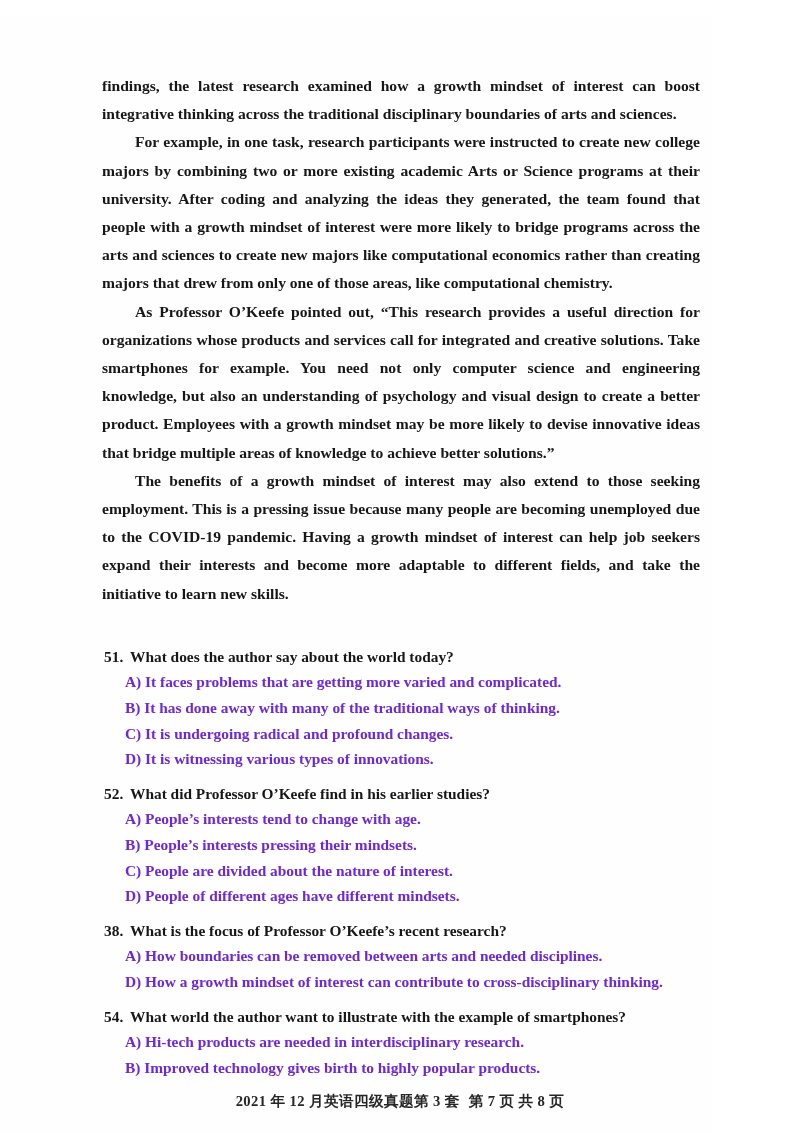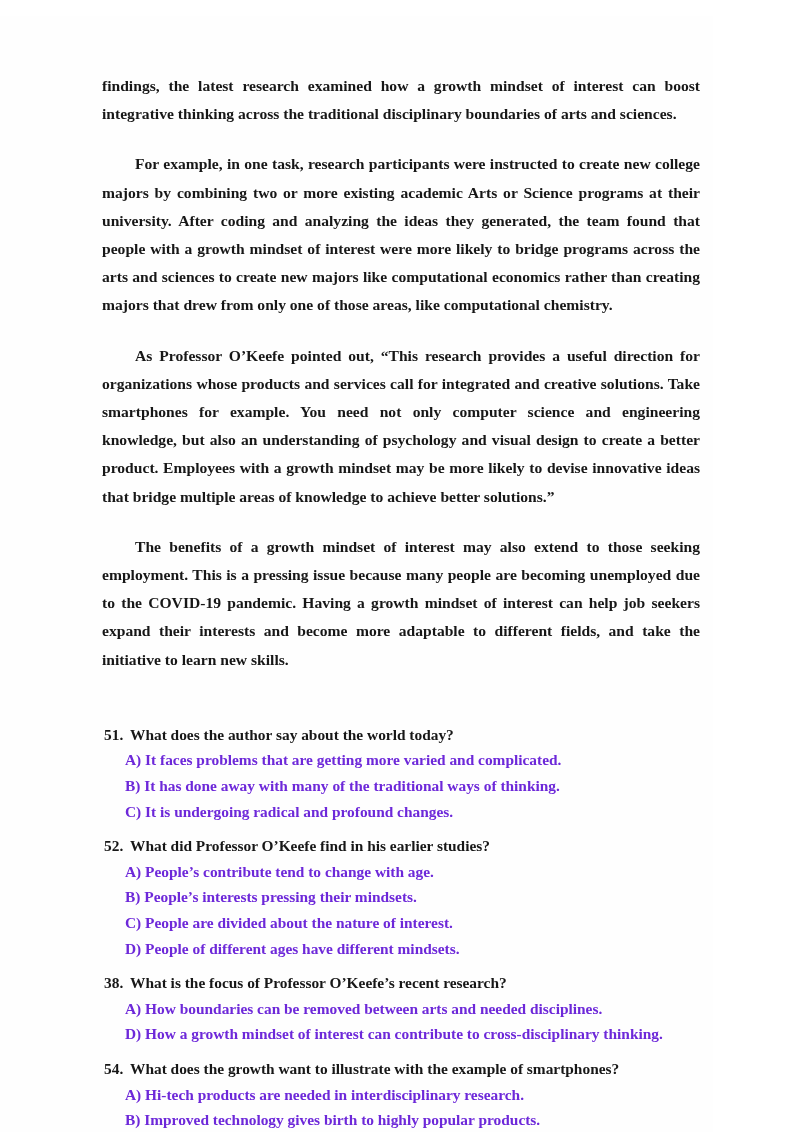--- a/index.html
+++ b/index.html
@@ -35,25 +35,24 @@
     margin: 0;
     font-size: 15.6px;
     line-height: 28.2px;
     text-align: justify;
     text-justify: inter-word;
     color: #171717;
     -webkit-font-smoothing: antialiased;
   }
   .passage p.indent {
     text-indent: 33px;
-    margin-top: 22px;
   }
   
   .questions {
-    margin-top: 48px;
+    margin-top: 36px;
   }
   .qblock {
     margin-bottom: 9px;
   }
   .qstem {
     font-size: 15.4px;
     line-height: 25.6px;
     color: #171717;
     padding-left: 2px;
     white-space: nowrap;
@@ -101,39 +100,43 @@
       <p class="indent">The benefits of a growth mindset of interest may also extend to those seeking employment. This is a pressing issue because many people are becoming unemployed due to the COVID-19 pandemic. Having a growth mindset of interest can help job seekers expand their interests and become more adaptable to different fields, and take the initiative to learn new skills.</p>
     </div>
 
     <div class="questions">
 
       <div class="qblock">
         <div class="qstem"><span class="qnum">51.</span><span>What does the author say about the world today?</span></div>
         <div class="opt">A) It faces problems that are getting more varied and complicated.</div>
         <div class="opt">B) It has done away with many of the traditional ways of thinking.</div>
         <div class="opt">C) It is undergoing radical and profound changes.</div>
+        <div class="opt">D) It is witnessing various types of innovations.</div>
       </div>
 
       <div class="qblock">
         <div class="qstem"><span class="qnum">52.</span><span>What did Professor O’Keefe find in his earlier studies?</span></div>
-        <div class="opt">A) People’s contribute tend to change with age.</div>
+        <div class="opt">A) People’s interests tend to change with age.</div>
         <div class="opt">B) People’s interests pressing their mindsets.</div>
         <div class="opt">C) People are divided about the nature of interest.</div>
         <div class="opt">D) People of different ages have different mindsets.</div>
       </div>
 
       <div class="qblock">
         <div class="qstem"><span class="qnum">38.</span><span>What is the focus of Professor O’Keefe’s recent research?</span></div>
         <div class="opt">A) How boundaries can be removed between arts and needed disciplines.</div>
         <div class="opt">D) How a growth mindset of interest can contribute to cross-disciplinary thinking.</div>
       </div>
 
       <div class="qblock">
-        <div class="qstem"><span class="qnum">54.</span><span>What does the growth want to illustrate with the example of smartphones?</span></div>
+        <div class="qstem"><span class="qnum">54.</span><span>What world the author want to illustrate with the example of smartphones?</span></div>
         <div class="opt">A) Hi-tech products are needed in interdisciplinary research.</div>
         <div class="opt">B) Improved technology gives birth to highly popular products.</div>
       </div>
 
     </div>
   </div>
 
+  <div class="footer">
+    <span>2021 年 12 月英语四级真题第 3 套</span><span class="sp"></span><span>第 7 页 共 8 页</span>
+  </div>
 
 </div>
 
 </body></html>

